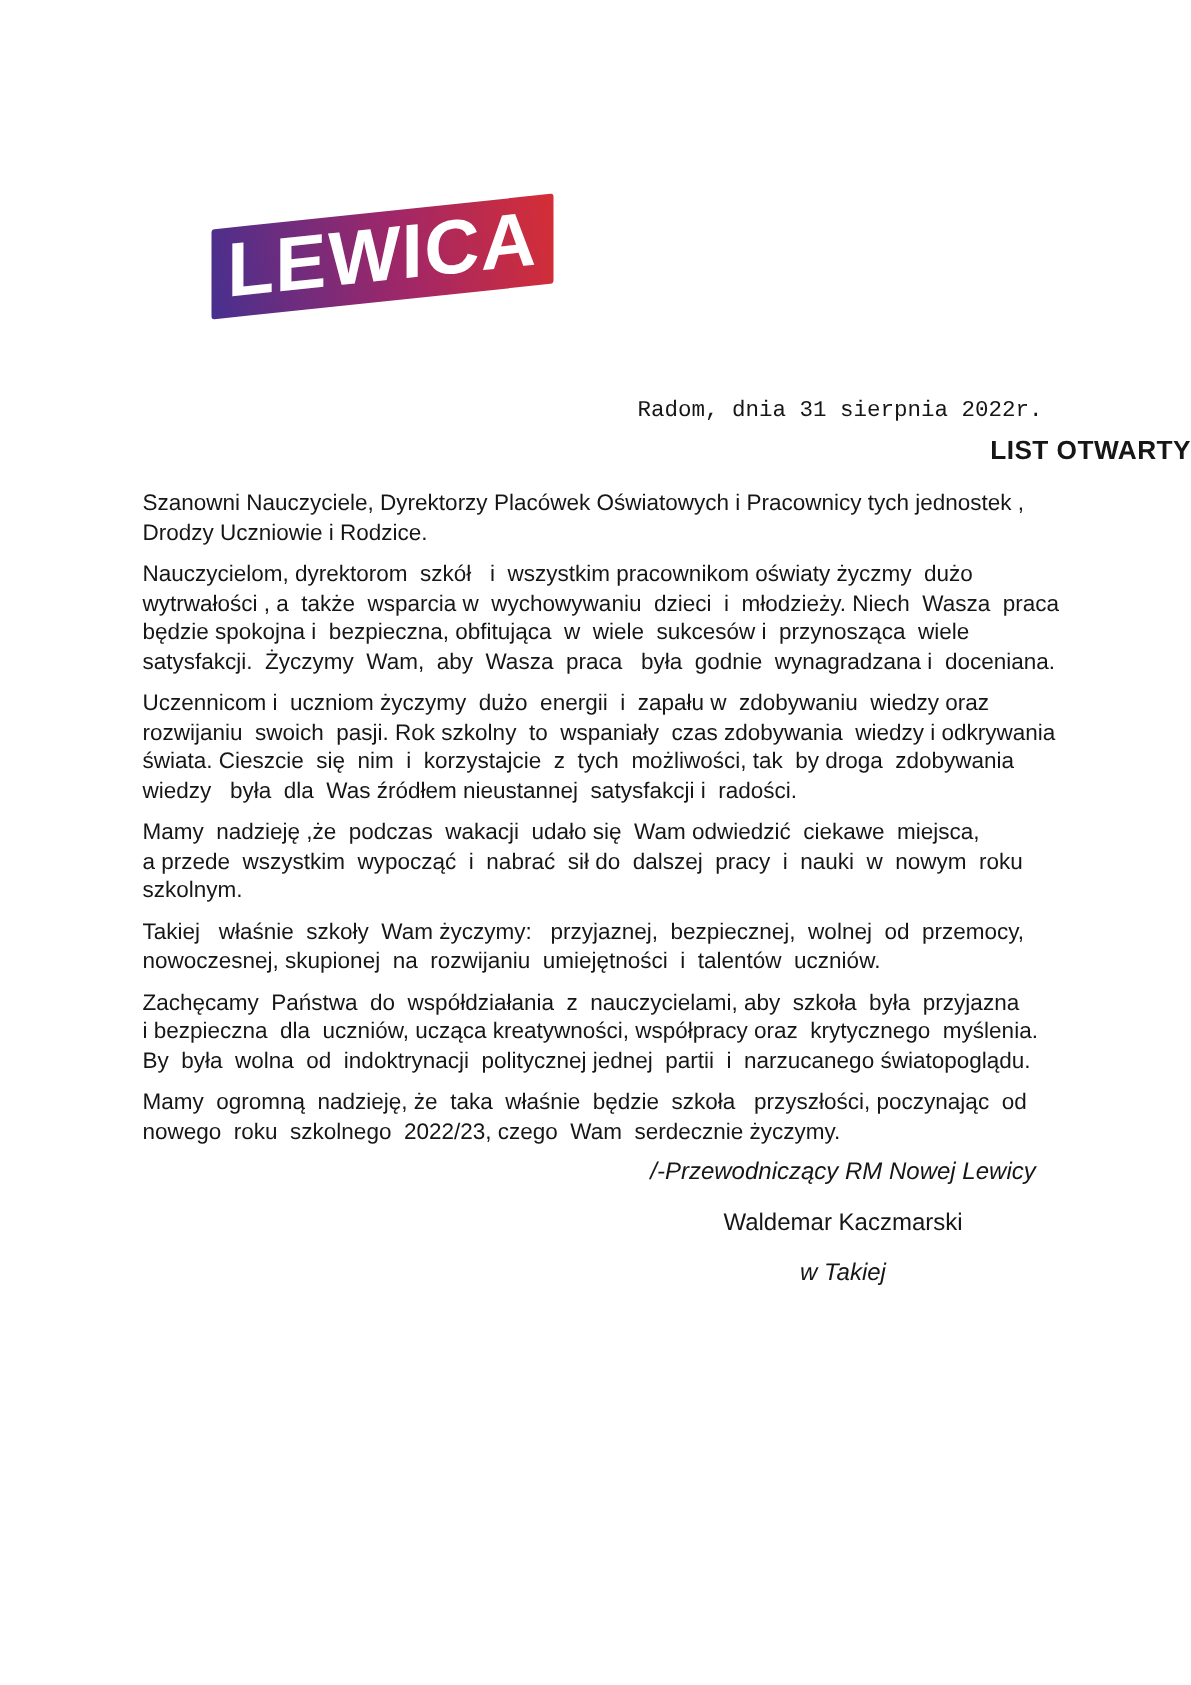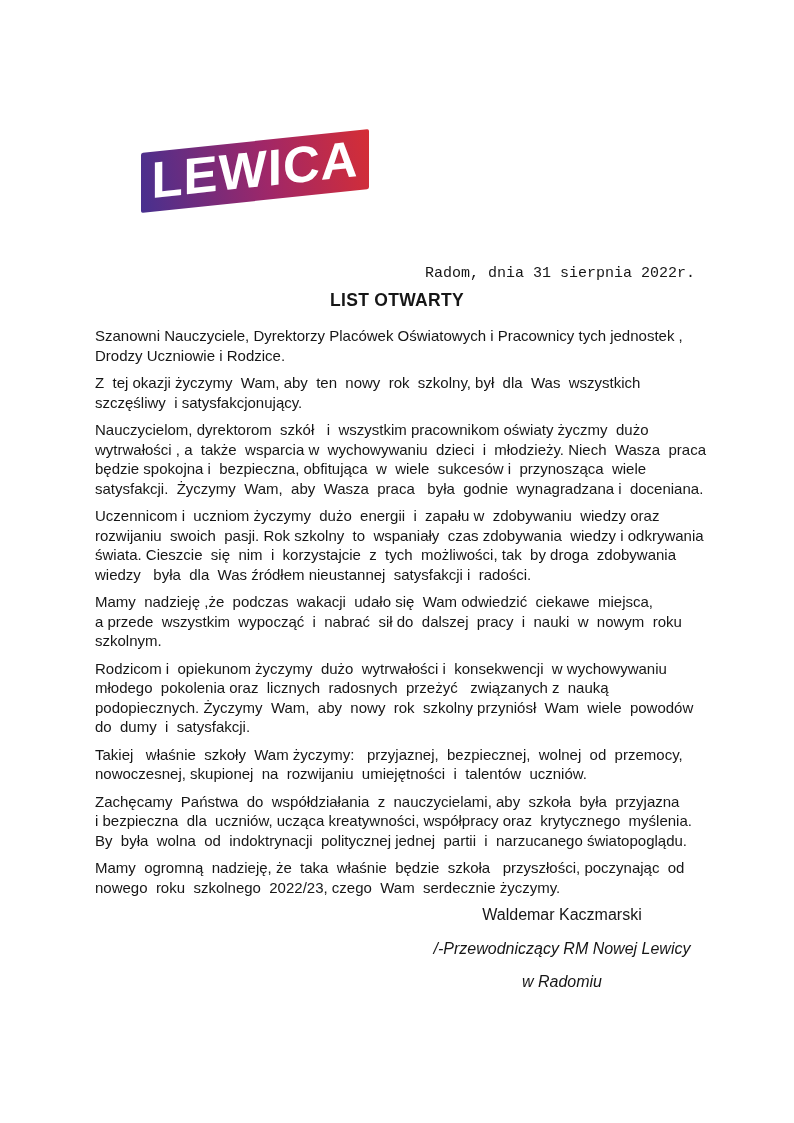--- a/index.html
+++ b/index.html
@@ -41,21 +41,21 @@
     line-height: 20px;
     white-space: pre;
     font-family: Liberation Mono, monospace;
   }
 
   .title {
     position: absolute;
     top: 290px; left: 0;
     width: 794px;
     margin: 0;
-    text-align: center;
+    text-align: right;
     font-size: 17.5px;
     font-weight: bold;
     letter-spacing: 0.3px;
   }
 
   .content {
     position: absolute;
     left: 95px; top: 326px;
     width: 660px;
     font-size: 15px;
@@ -86,45 +86,39 @@
     <span class="logo-text" style="color: rgb(255, 255, 255);">LEWICA</span>
   </div>
 
   <div class="dateline">Radom, dnia 31 sierpnia 2022r.</div>
 
   <h1 class="title">LIST OTWARTY</h1>
 
   <div class="content">
     <div class="paragraph">Szanowni Nauczyciele, Dyrektorzy Placówek Oświatowych i Pracownicy tych jednostek ,
 Drodzy Uczniowie i Rodzice.</div>
-    <div class="paragraph">Z  tej okazji życzymy  Wam, aby  ten  nowy  rok  szkolny, był  dla  Was  wszystkich
-szczęśliwy  i satysfakcjonujący.</div>
     <div class="paragraph">Nauczycielom, dyrektorom  szkół   i  wszystkim pracownikom oświaty życzmy  dużo
 wytrwałości , a  także  wsparcia w  wychowywaniu  dzieci  i  młodzieży. Niech  Wasza  praca
 będzie spokojna i  bezpieczna, obfitująca  w  wiele  sukcesów i  przynosząca  wiele
 satysfakcji.  Życzymy  Wam,  aby  Wasza  praca   była  godnie  wynagradzana i  doceniana.</div>
     <div class="paragraph">Uczennicom i  uczniom życzymy  dużo  energii  i  zapału w  zdobywaniu  wiedzy oraz
 rozwijaniu  swoich  pasji. Rok szkolny  to  wspaniały  czas zdobywania  wiedzy i odkrywania
 świata. Cieszcie  się  nim  i  korzystajcie  z  tych  możliwości, tak  by droga  zdobywania
 wiedzy   była  dla  Was źródłem nieustannej  satysfakcji i  radości.</div>
     <div class="paragraph">Mamy  nadzieję ,że  podczas  wakacji  udało się  Wam odwiedzić  ciekawe  miejsca,
 a przede  wszystkim  wypocząć  i  nabrać  sił do  dalszej  pracy  i  nauki  w  nowym  roku
 szkolnym.</div>
-    <div class="paragraph">Rodzicom i  opiekunom życzymy  dużo  wytrwałości i  konsekwencji  w wychowywaniu
-młodego  pokolenia oraz  licznych  radosnych  przeżyć   związanych z  nauką
-podopiecznych. Życzymy  Wam,  aby  nowy  rok  szkolny przyniósł  Wam  wiele  powodów
-do  dumy  i  satysfakcji.</div>
     <div class="paragraph">Takiej   właśnie  szkoły  Wam życzymy:   przyjaznej,  bezpiecznej,  wolnej  od  przemocy,
 nowoczesnej, skupionej  na  rozwijaniu  umiejętności  i  talentów  uczniów.</div>
     <div class="paragraph">Zachęcamy  Państwa  do  współdziałania  z  nauczycielami, aby  szkoła  była  przyjazna
 i bezpieczna  dla  uczniów, ucząca kreatywności, współpracy oraz  krytycznego  myślenia.
 By  była  wolna  od  indoktrynacji  politycznej jednej  partii  i  narzucanego światopoglądu.</div>
     <div class="paragraph">Mamy  ogromną  nadzieję, że  taka  właśnie  będzie  szkoła   przyszłości, poczynając  od
 nowego  roku  szkolnego  2022/23, czego  Wam  serdecznie życzymy.</div>
 
     <div class="signature">
+      <div class="sig-line sig-italic">/-Przewodniczący RM Nowej Lewicy</div>
       <div class="sig-line">Waldemar Kaczmarski</div>
-      <div class="sig-line sig-italic">/-Przewodniczący RM Nowej Lewicy</div>
-      <div class="sig-line sig-italic">w Radomiu</div>
+      <div class="sig-line sig-italic">w Takiej</div>
     </div>
   </div>
 
 </div>
 
 </body></html>

